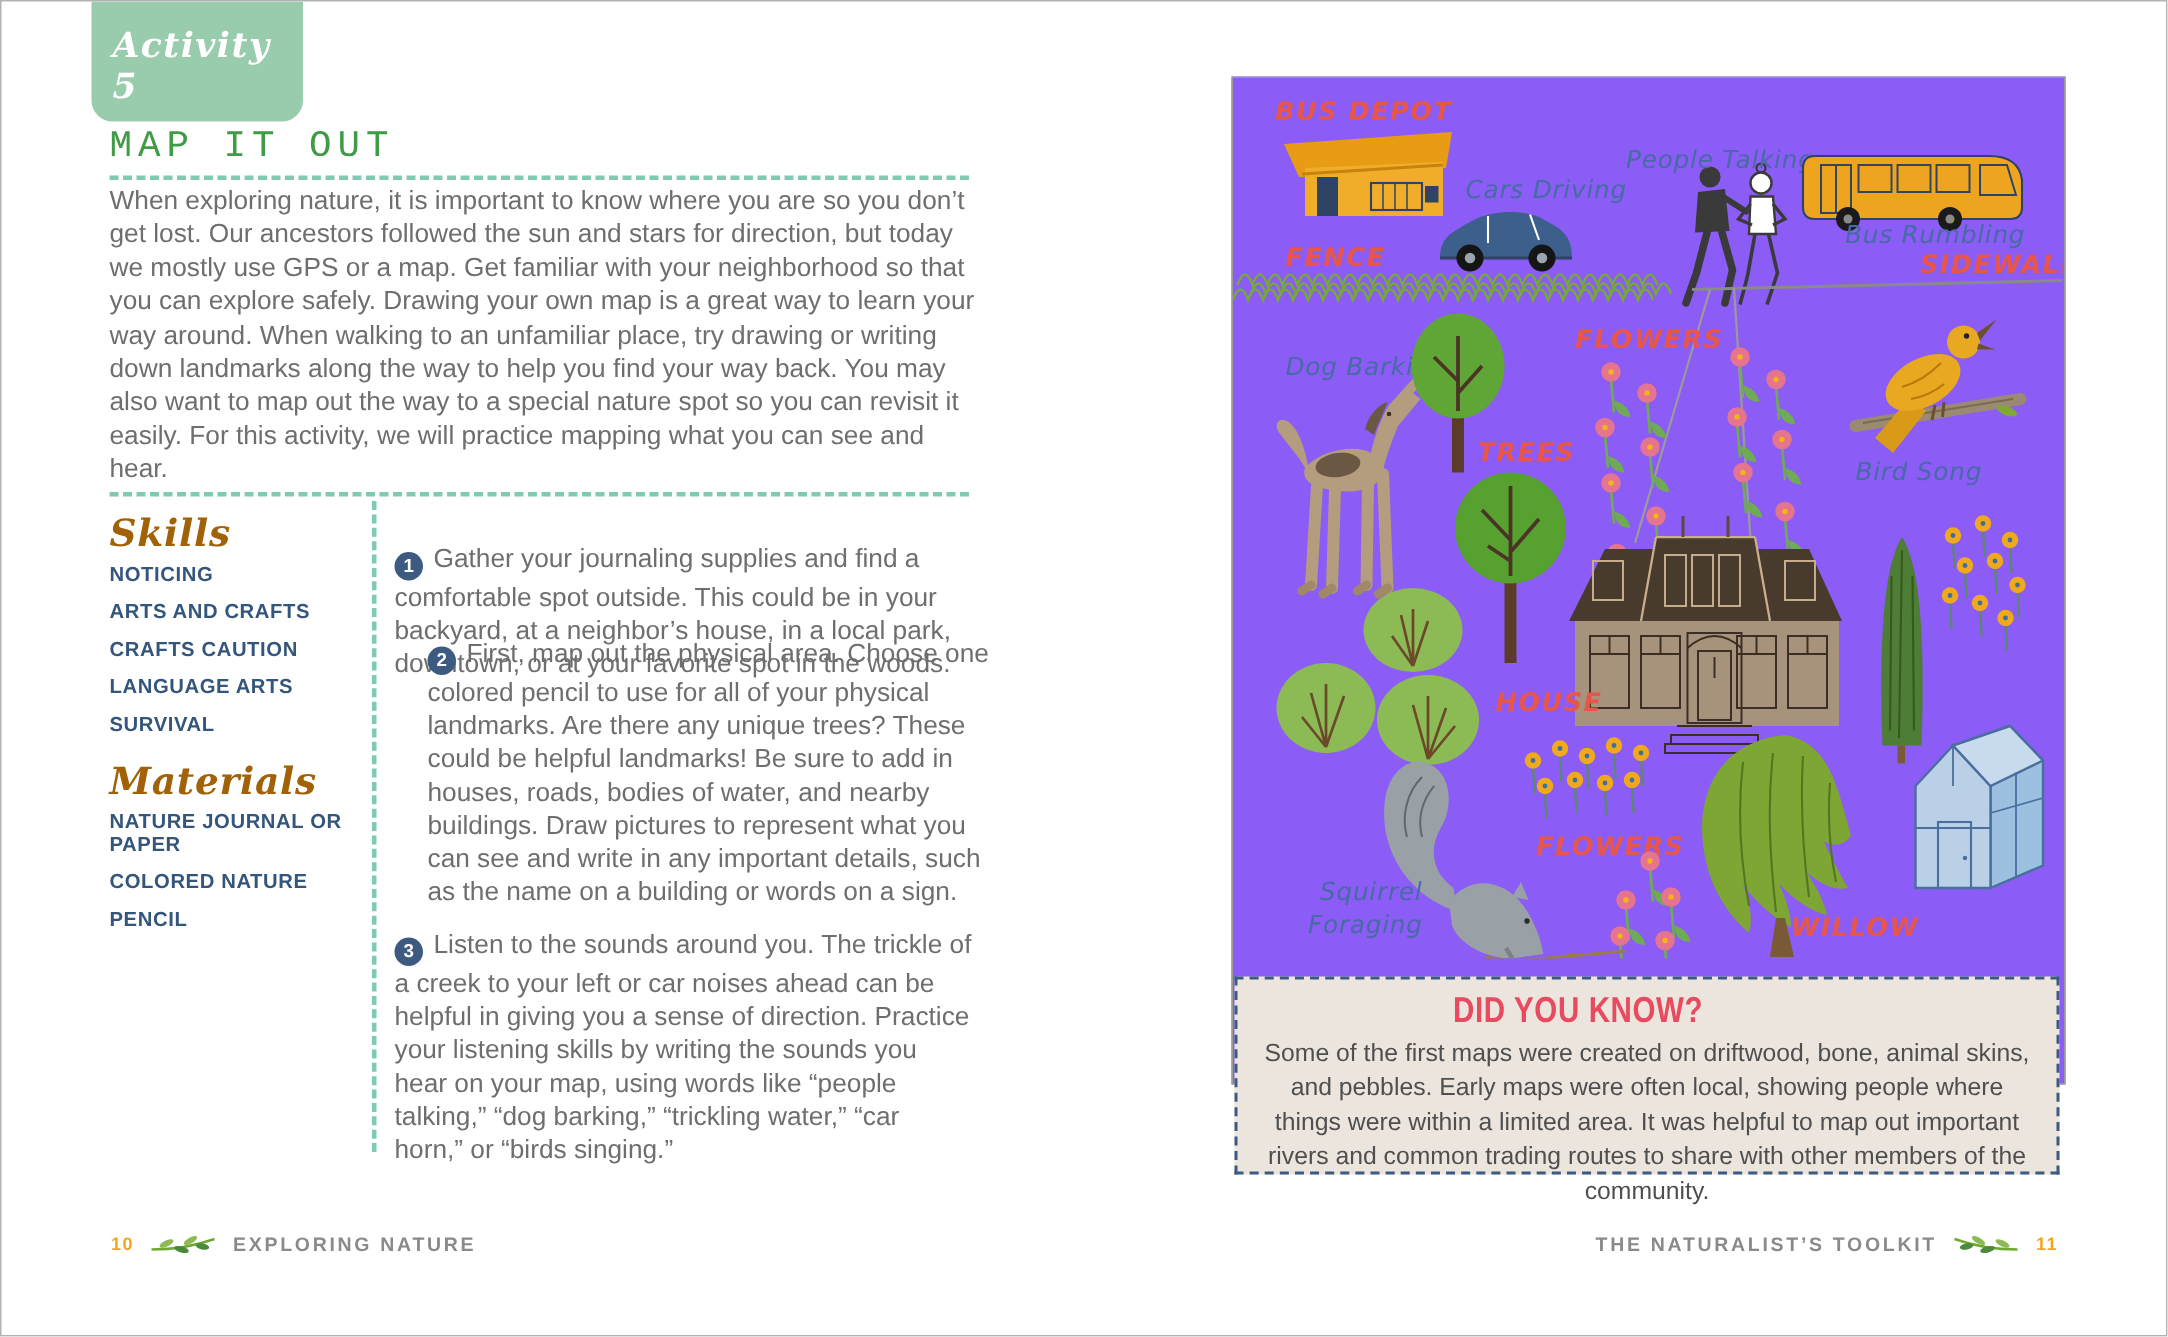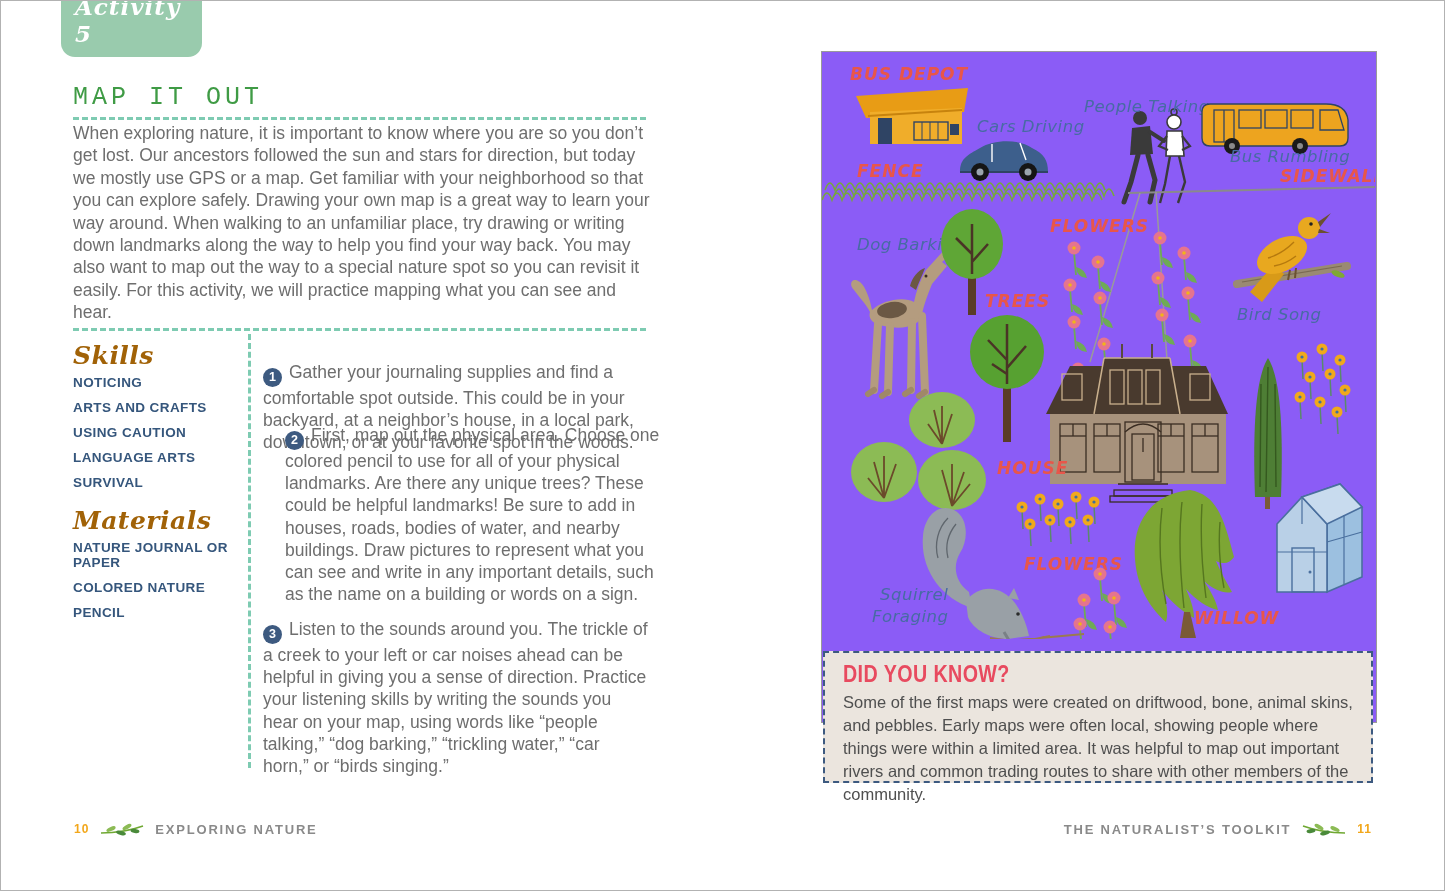--- a/index.html
+++ b/index.html
@@ -4,21 +4,21 @@
 <style>
   html,body{margin:0;padding:0;background:#e8e8e8;}
   .spread{
     position:relative;width:1445px;height:891px;background:#ffffff;
     border:1px solid #b2b2b2;box-sizing:border-box;overflow:hidden;
     font-family:"Liberation Sans",sans-serif;
   }
   .abs{position:absolute;}
   
   .activity-tab{
-    left:60px;top:0;width:141px;height:56px;background:#99cbad;
+    left:60px;top:0;width:141px;height:80px;background:#99cbad;
     border-radius:0 0 14px 14px;color:#ffffff;
   }
   .activity-tab span{
     position:absolute;left:14px;bottom:10px;
     font-family:"DejaVu Serif",serif;font-style:italic;font-weight:bold;
     font-size:23px;letter-spacing:1px;
   }
   .page-title{
     left:72px;top:82px;margin:0;color:#3f9b45;
     font-family:"Liberation Mono",monospace;font-weight:normal;
@@ -47,21 +47,21 @@
     display:inline-flex;width:19px;height:19px;border-radius:50%;
     background:#3d5a80;color:#fff;font-size:12.5px;font-weight:bold;
     align-items:center;justify-content:center;margin-right:7px;vertical-align:-3px;
   }
   .step1{top:360px;} .step2{top:423px;margin-left:22px;} .step3{top:617px;}
   
   .map-box{left:820px;top:50px;width:556px;height:672px;border:1.5px solid #9a9a9a;
     box-sizing:border-box;background:#8b5cf6;}
   .dyk{
     left:822px;top:650px;width:550px;height:132px;box-sizing:border-box;
-    background:#ebe5de;border:2px dashed #3d5a80;padding:7px 18px 4px 18px;
+    background:#ebe5de;border:2px dashed #3d5a80;padding:7px 18px 4px 18px;text-align:center;
   }
   .dyk h2{
     margin:0 0 3px 0;color:#e84a5f;font-size:24px;letter-spacing:0.5px;
     transform:scaleX(0.82);transform-origin:left center;white-space:nowrap;
     font-family:"Liberation Sans",sans-serif;
   }
   .dyk p{margin:0;color:#4f4f4f;font-size:16.5px;line-height:23px;}
   
   .footer{top:820px;display:flex;align-items:center;gap:10px;font-weight:bold;}
   .footer-left{left:73px;}
@@ -86,21 +86,21 @@
 
   <p class="abs intro">When exploring nature, it is important to know where you are so you don’t get lost. Our ancestors followed the sun and stars for direction, but today we mostly use GPS or a map. Get familiar with your neighborhood so that you can explore safely. Drawing your own map is a great way to learn your way around. When walking to an unfamiliar place, try drawing or writing down landmarks along the way to help you find your way back. You may also want to map out the way to a special nature spot so you can revisit it easily. For this activity, we will practice mapping what you can see and hear.</p>
 
   <div class="abs dash-h mid-dash"></div>
   <div class="abs dash-v"></div>
 
   <div class="abs script-heading skills-head">Skills</div>
   <div class="abs cap-list">
     <div>NOTICING</div>
     <div>ARTS AND CRAFTS</div>
-    <div>USING CAUTION</div>
+    <div>CRAFTS CAUTION</div>
     <div>LANGUAGE ARTS</div>
     <div>SURVIVAL</div>
   </div>
 
   <div class="abs script-heading materials-head">Materials</div>
   <div class="abs cap-list mat-list">
     <div>NATURE JOURNAL OR PAPER</div>
     <div>COLORED NATURE</div>
     <div>PENCIL</div>
   </div>

